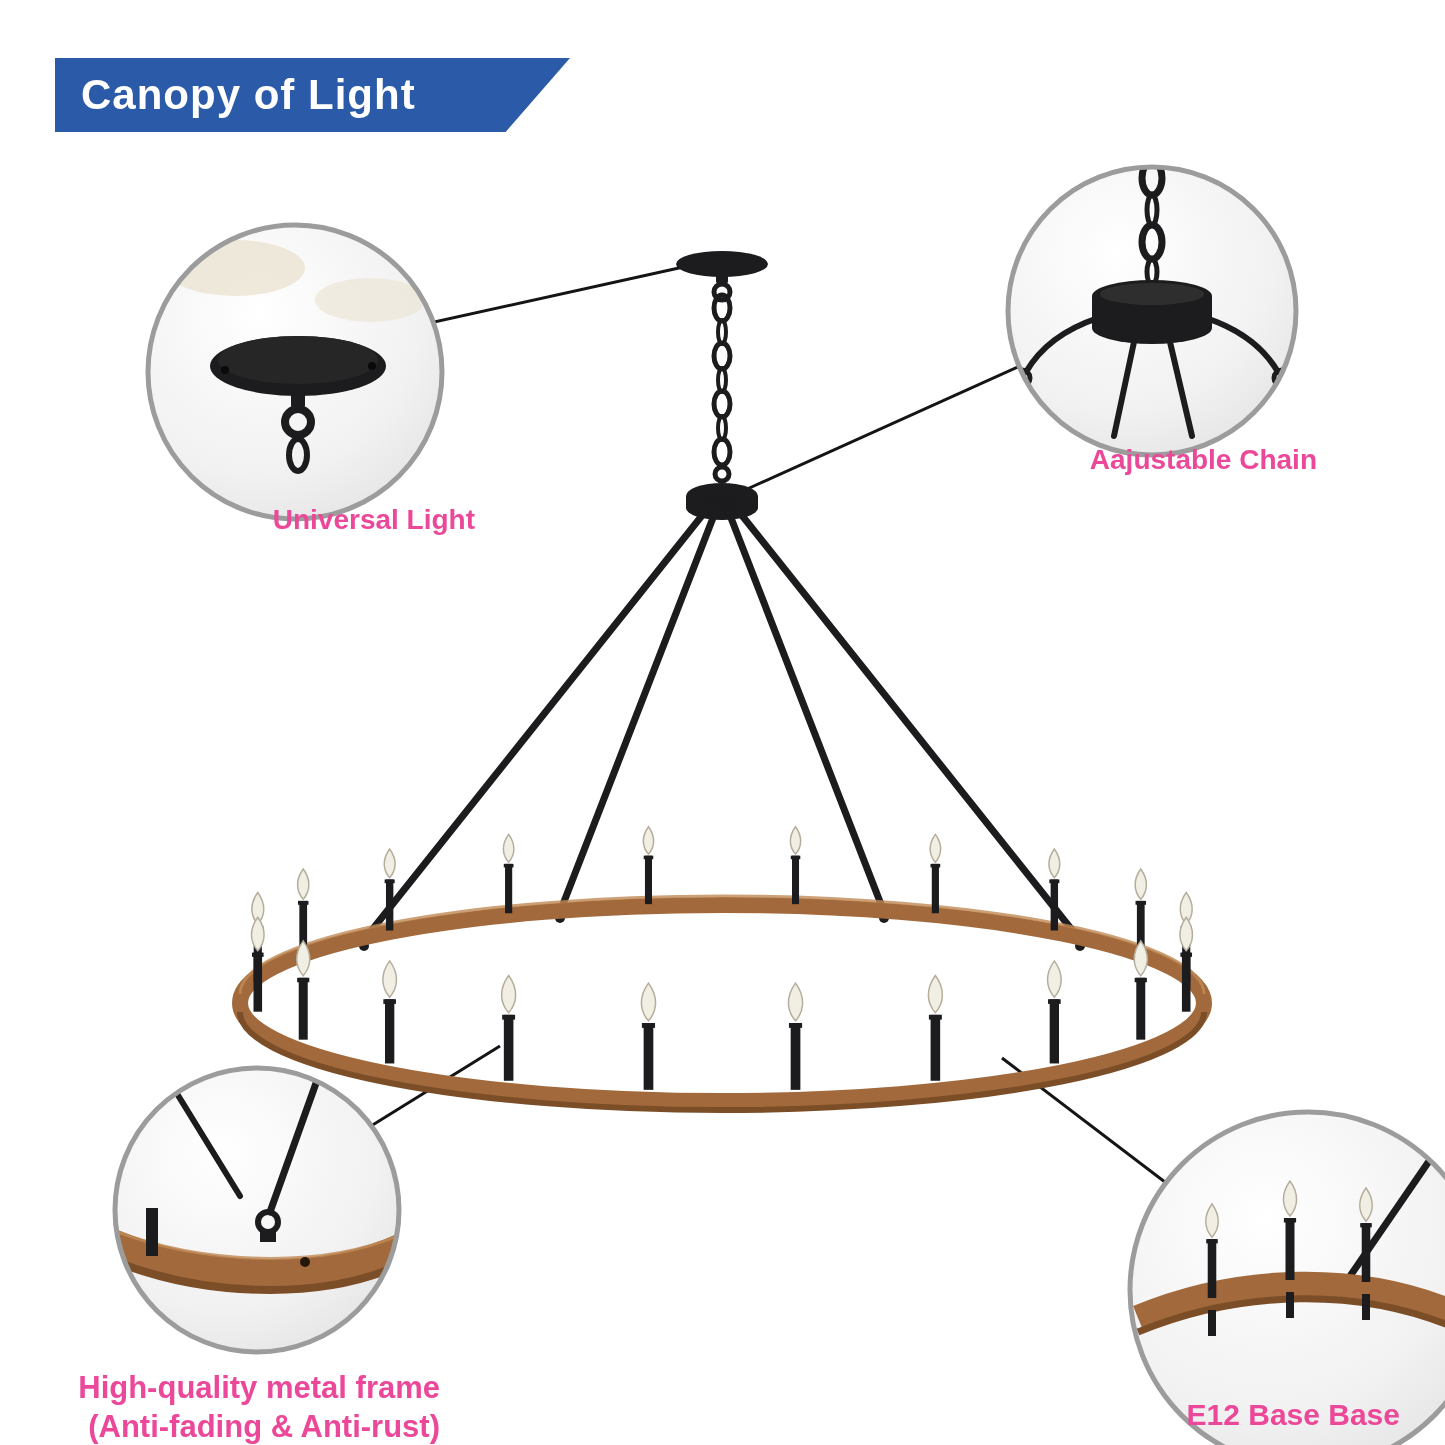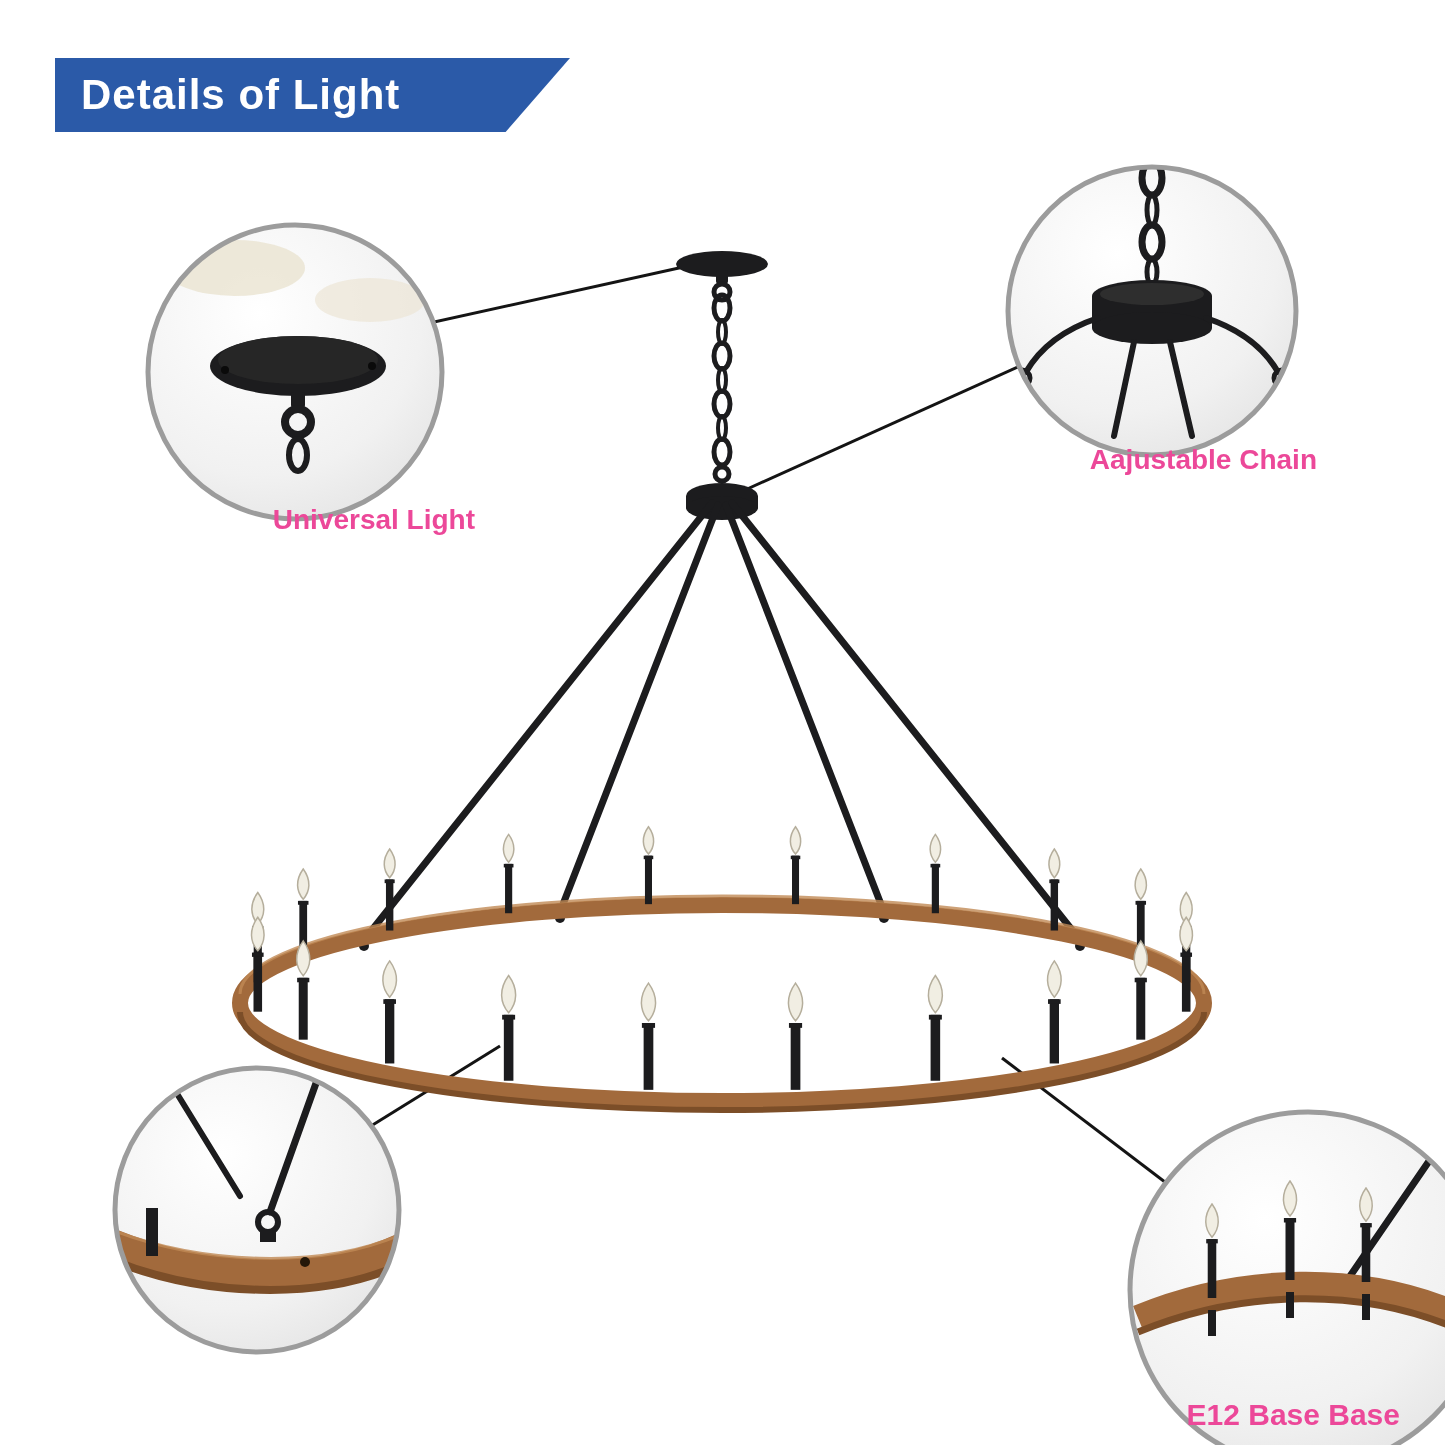--- a/index.html
+++ b/index.html
@@ -32,21 +32,21 @@
   .label{position:absolute;font-weight:700;color:#ec4899;text-align:right}
   #lab-canopy{left:115px;top:504px;width:360px;font-size:28px}
   #lab-chain{left:987px;top:444px;width:330px;font-size:28px}
   #lab-frame{left:15px;top:1368px;width:425px;font-size:31px;line-height:39px}
   #lab-bulb{left:1090px;top:1398px;width:310px;font-size:30px}
 </style>
 </head>
 <body>
 
 <div class="banner">
-  <h1>Details of Light</h1>
+  <h1>Canopy of Light</h1>
 </div>
 
 <svg id="scene" viewBox="0 0 1445 1445" aria-hidden="true">
   <defs>
     <radialGradient id="gcirc" cx="38%" cy="30%" r="85%">
       <stop offset="0" stop-color="#ffffff"></stop>
       <stop offset="0.65" stop-color="#f1f1f1"></stop>
       <stop offset="1" stop-color="#e1e1e1"></stop>
     </radialGradient>
     <clipPath id="clip1">
@@ -250,14 +250,16 @@
           <rect x="1362" y="1294" width="8" height="26" class="ink"></rect>
         </g>
     </g>
     <circle cx="1308" cy="1290" r="178" class="cframe"></circle>
   </g>
 </svg>
 
 <div class="label" id="lab-canopy">Universal Light</div>
 <div class="label" id="lab-chain">Aajustable Chain</div>
 <div class="label" id="lab-frame">
+  <div>High-quality metal frame</div>
+  <div>(Anti-fading &amp; Anti-rust)</div>
 </div>
 <div class="label" id="lab-bulb">E12 Base Base</div>
 
 </body></html>

